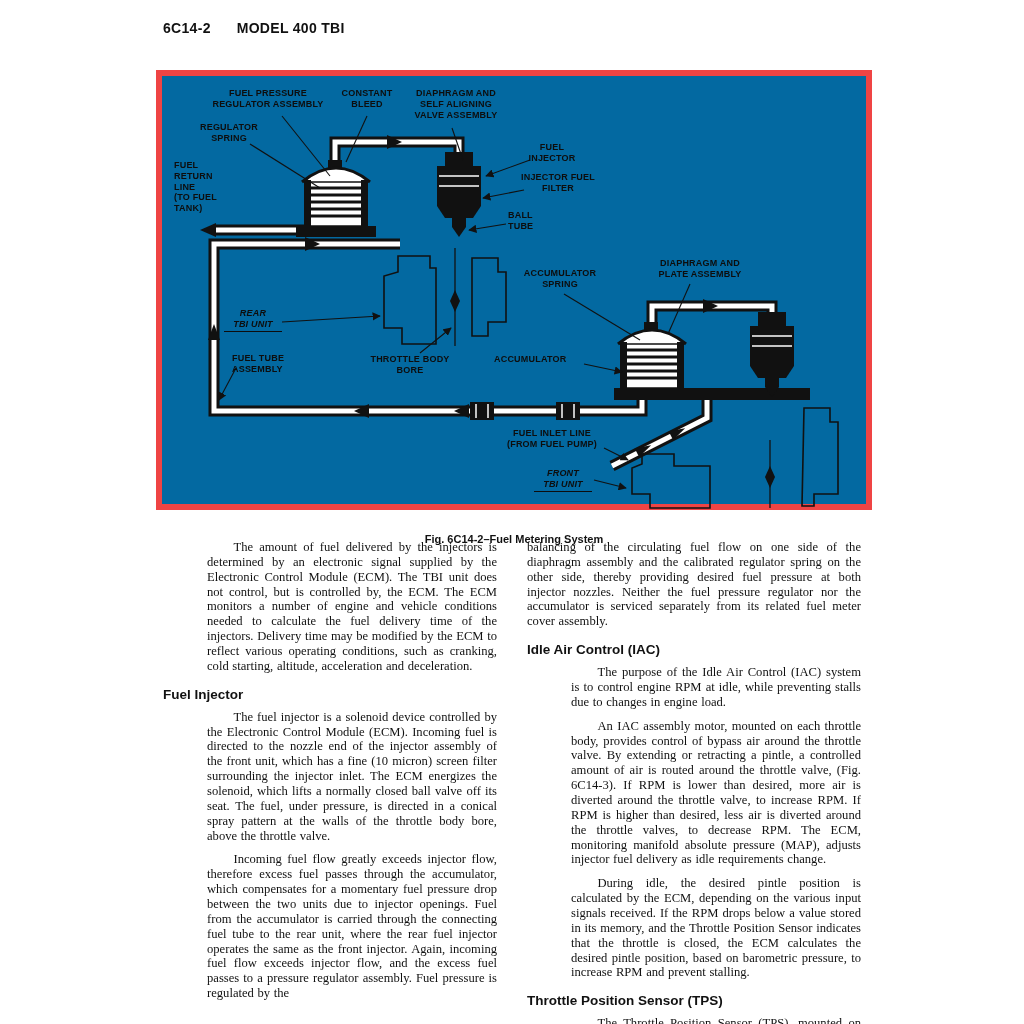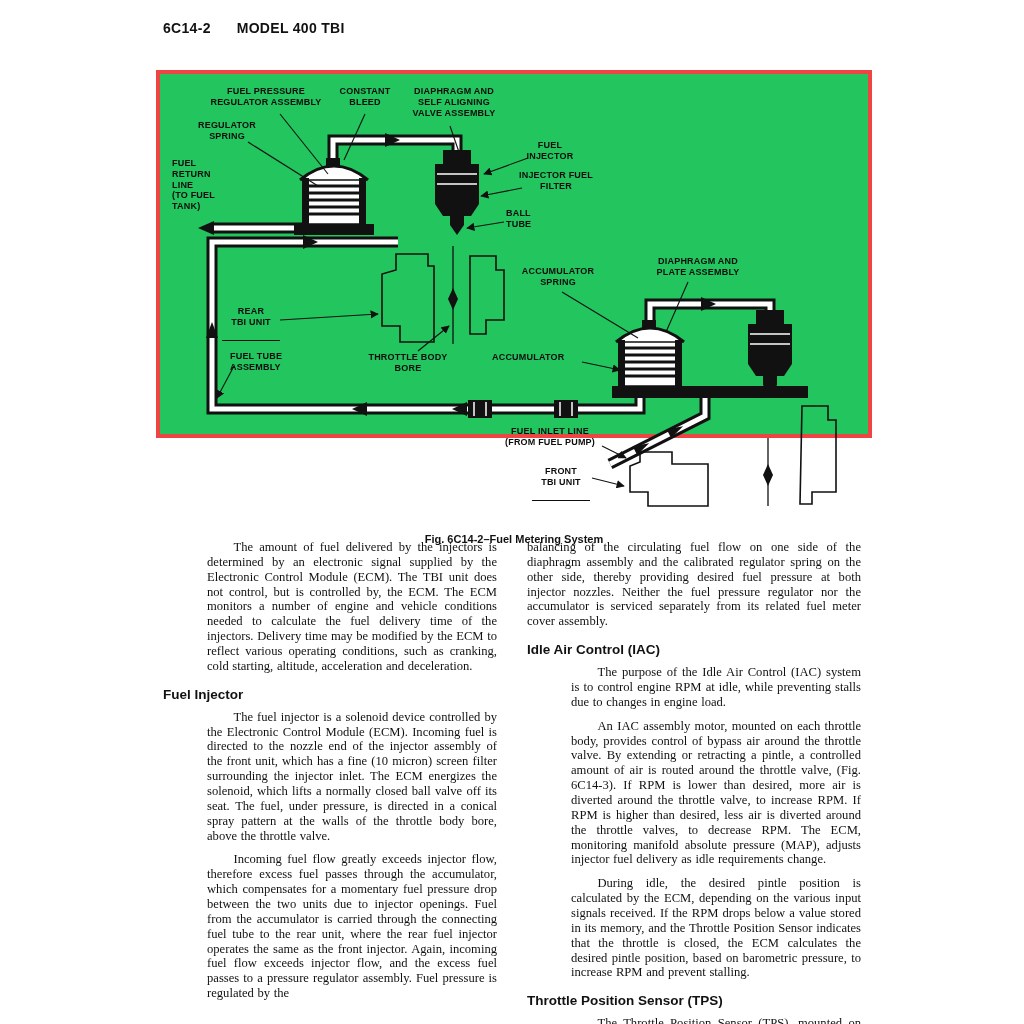--- a/index.html
+++ b/index.html
@@ -7,30 +7,30 @@
     width:1024px;height:1024px;background:#ffffff;overflow:hidden;
     font-family:"Liberation Serif", serif;color:#111;
   }
   .page{position:relative;width:1024px;height:1024px;background:#fff;overflow:hidden;}
   .hdr{
     position:absolute;left:163px;top:20px;
     font-family:"Liberation Sans", sans-serif;font-weight:bold;font-size:14px;letter-spacing:.3px;
   }
   .hdr .code{margin-right:26px;}
   .figbox{
-    position:absolute;left:156px;top:70px;width:716px;height:368px;
-    border:4px solid #ef4444;background:#22c55e;box-sizing:border-box;
+    position:absolute;left:156px;top:70px;width:716px;height:440px;
+    border:6px solid #ef4444;background:#0369a1;box-sizing:border-box;
   }
   .figbox svg{position:absolute;left:0;top:0;}
   .fig-label{
     position:absolute;font-family:"Liberation Sans", sans-serif;font-weight:bold;
     font-size:9px;line-height:1.2;letter-spacing:.2px;white-space:pre-line;color:#0d0d0d;
   }
   .ctr{text-align:center;}
-  .u{border-bottom:1.5px solid #0d0d0d;padding-bottom:12px;}
+  .u{border-bottom:1.5px solid #0d0d0d;padding-bottom:1px;font-style:italic;}
   .figcap{
     position:absolute;left:156px;top:533px;width:716px;text-align:center;
     font-family:"Liberation Sans", sans-serif;font-weight:bold;font-size:11px;
   }
   .col{position:absolute;top:540px;width:334px;font-size:12.6px;line-height:1.18;}
   .col-left{left:163px;}
   .col-right{left:527px;}
   .col p{margin:0 0 9px 0;text-align:justify;word-spacing:.5px;}
   .col p.indent{text-indent:2.1em;margin-left:44px;}
   .col h3{

